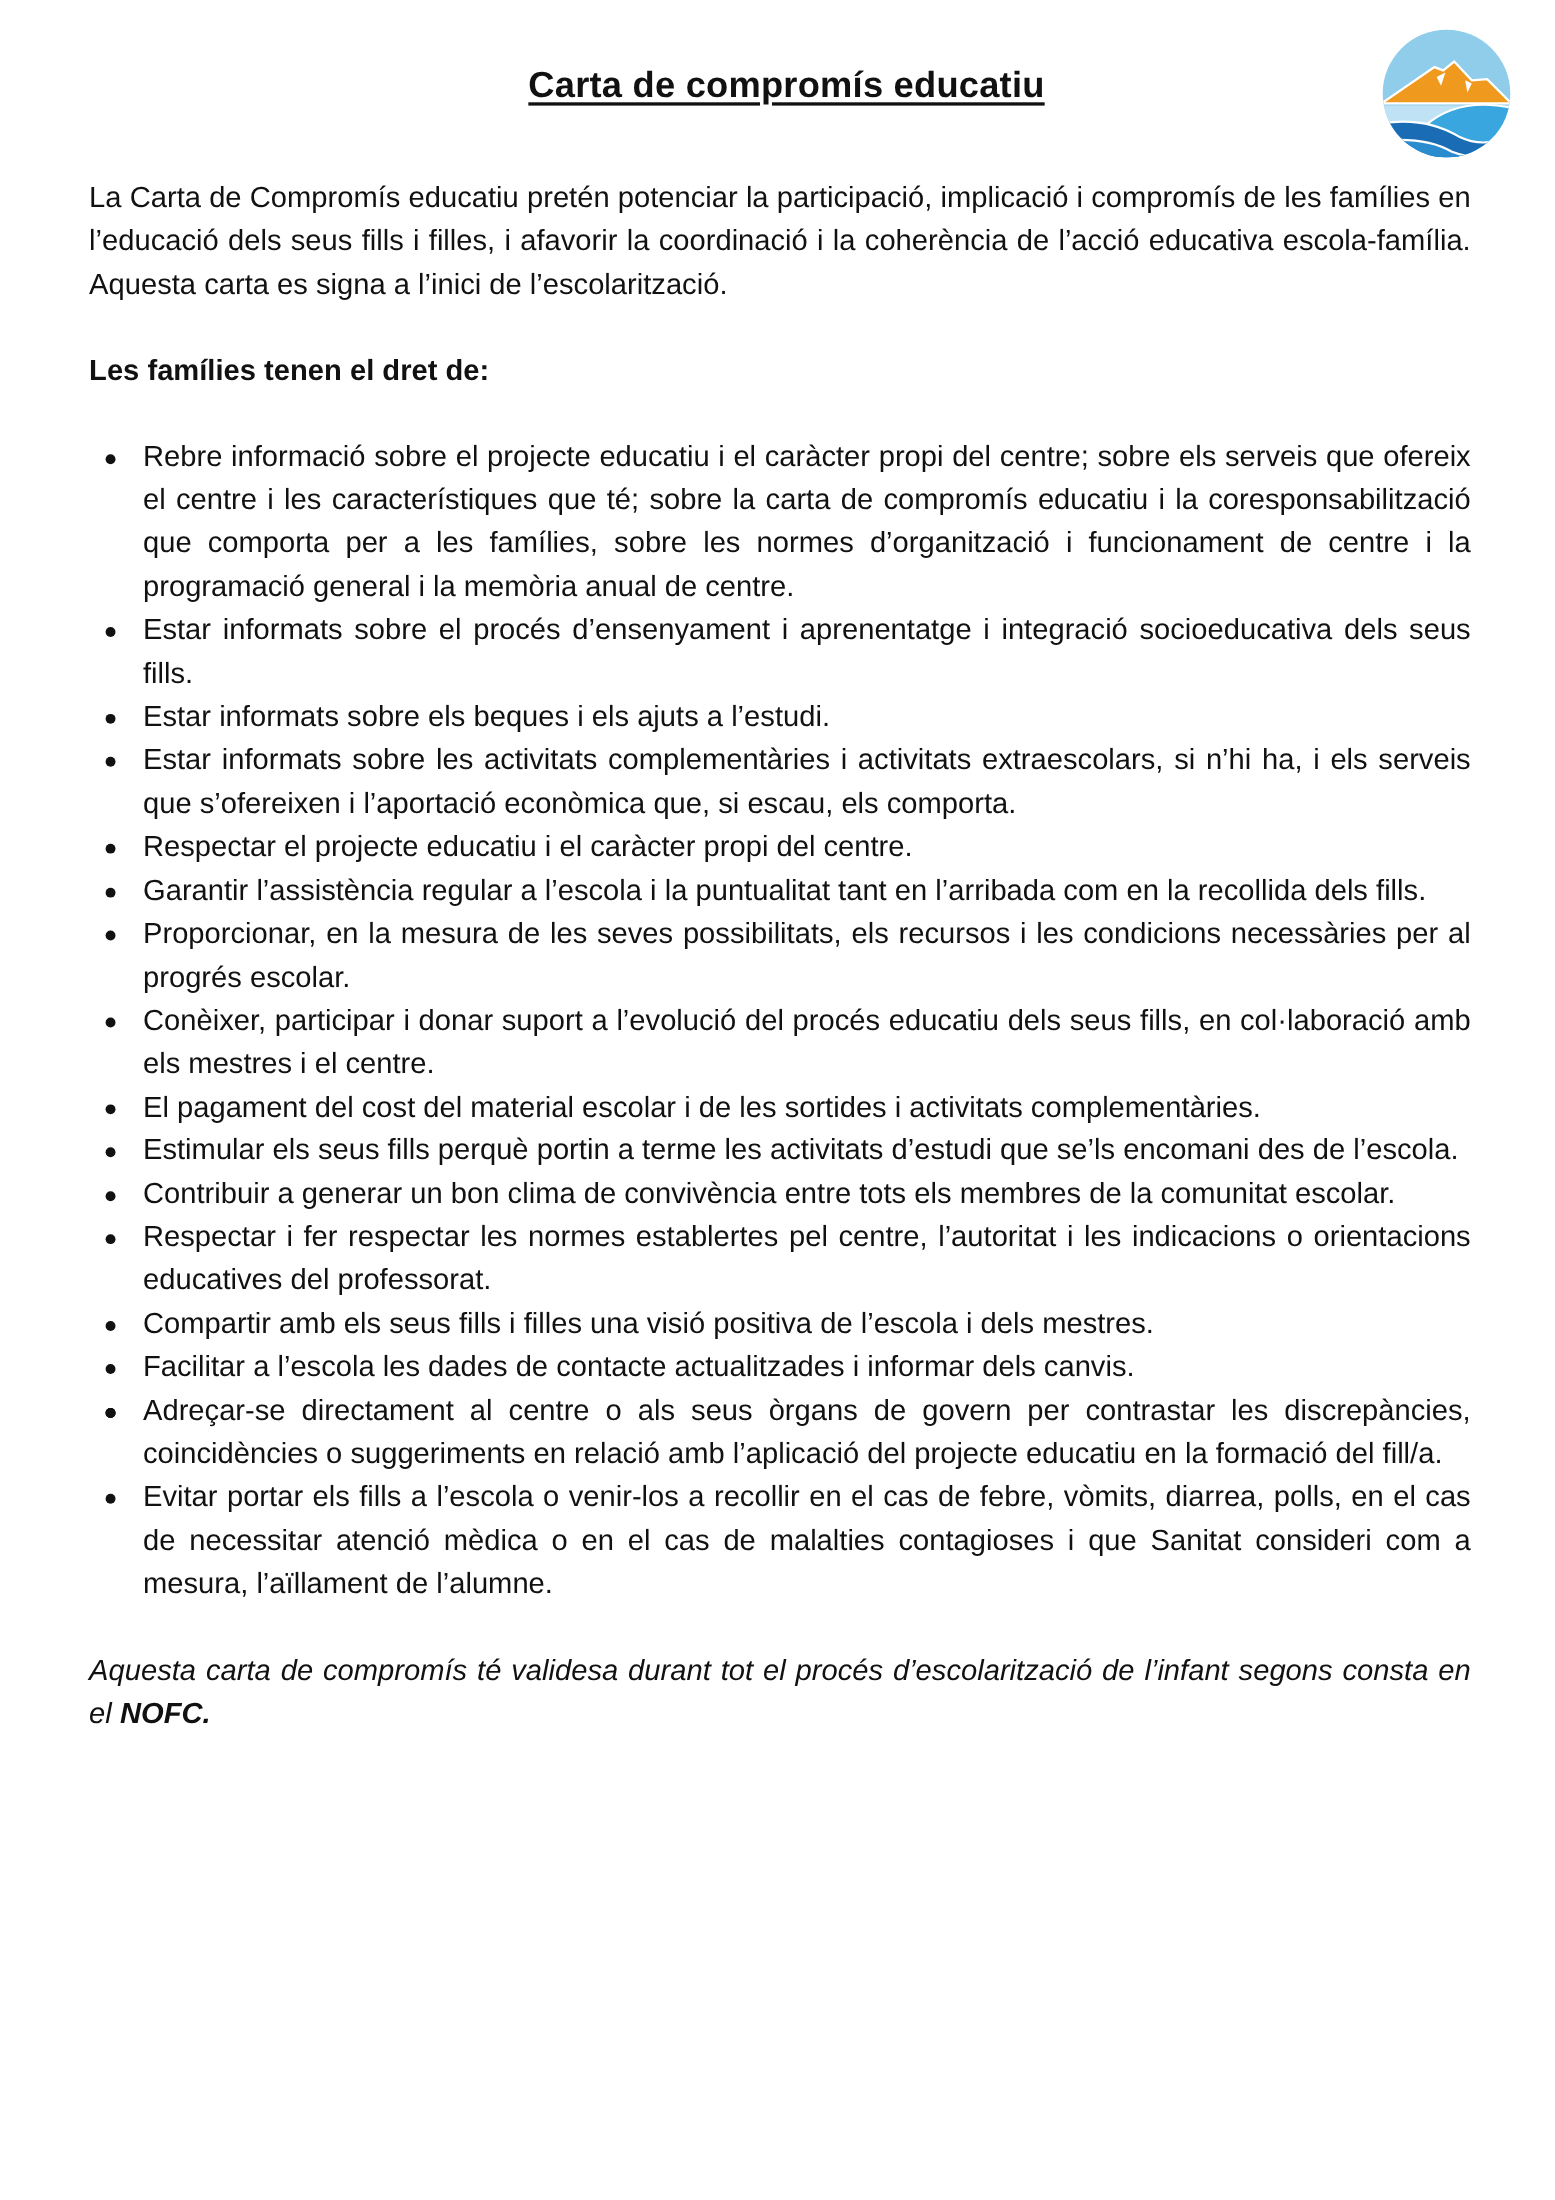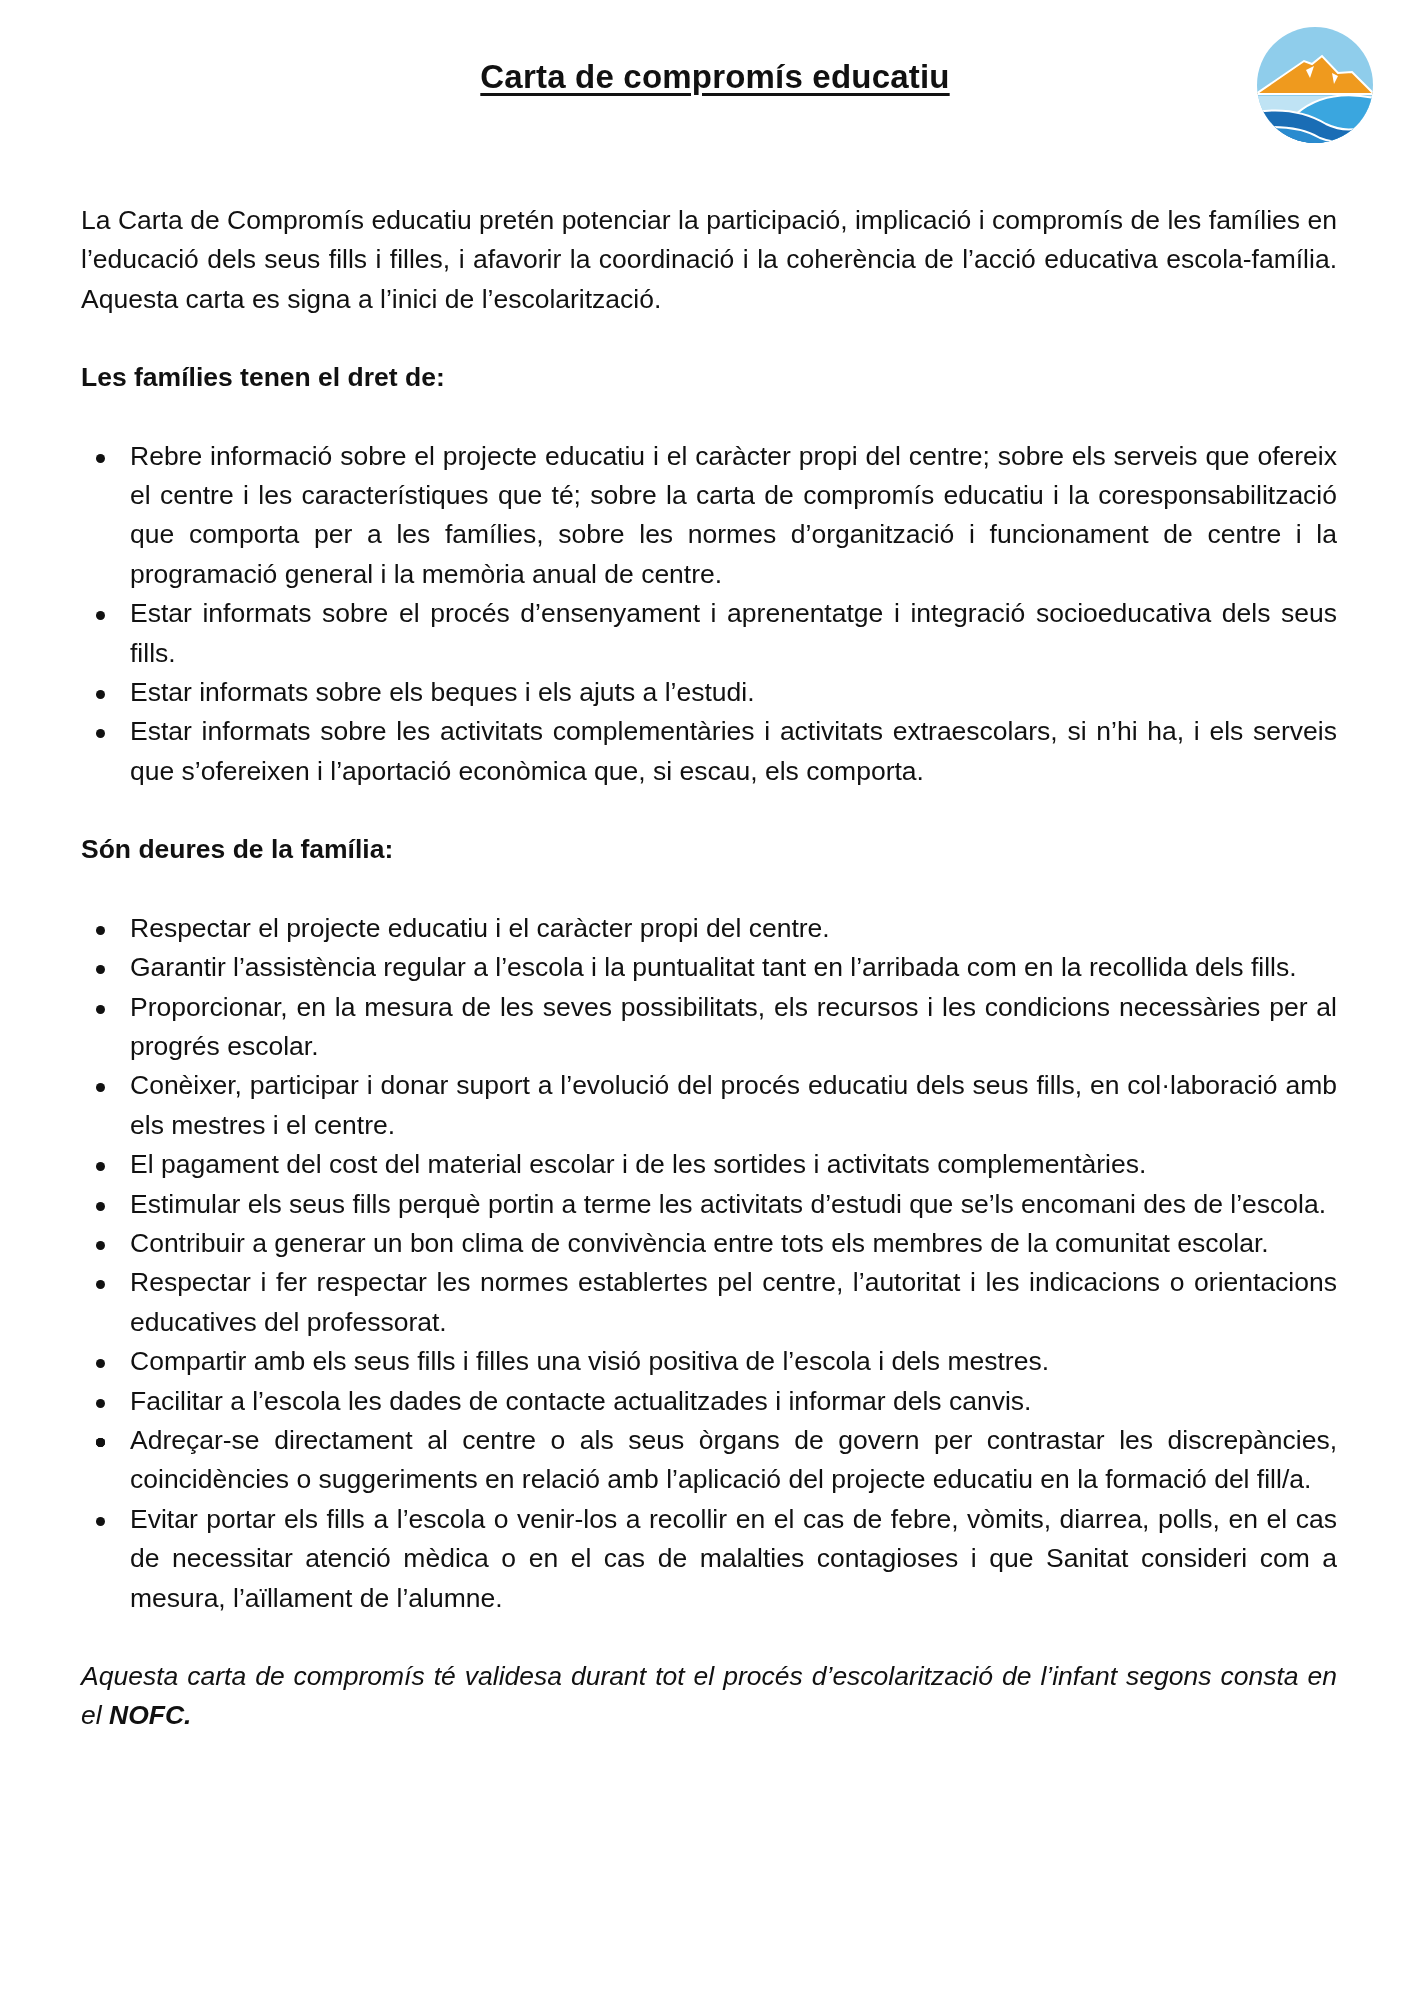--- a/index.html
+++ b/index.html
@@ -10,21 +10,21 @@
   }
   .page { position: absolute; left: 0; top: 0; width: 1414px; height: 2000px; }
   .title {
     position: absolute; left: 0; right: 0; top: 58px;
     text-align: center; font-weight: bold; font-size: 33px;
     text-decoration: underline; text-underline-offset: 5px; letter-spacing: 0.2px; padding-left: 16px;
   }
   .logo { position: absolute; left: 1256px; top: 26px; width: 118px; height: 118px; }
   .content {
     position: absolute; left: 81px; width: 1256px; top: 160px;
-    font-size: 26.5px; line-height: 39.4px; text-align: justify; margin-top: 41px;
+    font-size: 26.5px; line-height: 39.4px; text-align: justify;
   }
   .intro { margin: 0; }
   .heading { font-weight: bold; margin: 39px 0 39px 0; }
   ul { margin: 0; padding-left: 49px; list-style: none; }
   li { position: relative; margin: 0; }
   li .bullet {
     position: absolute; left: -34px; top: 17px; width: 9px; height: 9px;
     border-radius: 50%; background: #111;
   }
   .closing { margin-top: 39px; font-style: italic; }
@@ -60,21 +60,20 @@
     <p class="intro">La Carta de Compromís educatiu pretén potenciar la participació, implicació i compromís de les famílies en l’educació dels seus fills i filles, i afavorir la coordinació i la coherència de l’acció educativa escola-família. Aquesta carta es signa a l’inici de l’escolarització.</p>
 
     <div class="heading">Les famílies tenen el dret de:</div>
     <ul id="rights-list">
         <li><span class="bullet"></span><span>Rebre informació sobre el projecte educatiu i el caràcter propi del centre; sobre els serveis que ofereix el centre i les característiques que té; sobre la carta de compromís educatiu i la coresponsabilització que comporta per a les famílies, sobre les normes d’organització i funcionament de centre i la programació general i la memòria anual de centre.</span></li>
         <li><span class="bullet"></span><span>Estar informats sobre el procés d’ensenyament i aprenentatge i integració socioeducativa dels seus fills.</span></li>
         <li><span class="bullet"></span><span>Estar informats sobre els beques i els ajuts a l’estudi.</span></li>
         <li><span class="bullet"></span><span>Estar informats sobre les activitats complementàries i activitats extraescolars, si n’hi ha, i els serveis que s’ofereixen i l’aportació econòmica que, si escau, els comporta.</span></li>
       </ul>
 
-    <div class="heading">Són deures de la família:</div>
     <ul id="duties-list">
         <li><span class="bullet"></span><span>Respectar el projecte educatiu i el caràcter propi del centre.</span></li>
         <li><span class="bullet"></span><span>Garantir l’assistència regular a l’escola i la puntualitat tant en l’arribada com en la recollida dels fills.</span></li>
         <li><span class="bullet"></span><span>Proporcionar, en la mesura de les seves possibilitats, els recursos i les condicions necessàries per al progrés escolar.</span></li>
         <li><span class="bullet"></span><span>Conèixer, participar i donar suport a l’evolució del procés educatiu dels seus fills, en col·laboració amb els mestres i el centre.</span></li>
         <li><span class="bullet"></span><span>El pagament del cost del material escolar i de les sortides i activitats complementàries.</span></li>
         <li><span class="bullet"></span><span>Estimular els seus fills perquè portin a terme les activitats d’estudi que se’ls encomani des de l’escola.</span></li>
         <li><span class="bullet"></span><span>Contribuir a generar un bon clima de convivència entre tots els membres de la comunitat escolar.</span></li>
         <li><span class="bullet"></span><span>Respectar i fer respectar les normes establertes pel centre, l’autoritat i les indicacions o orientacions educatives del professorat.</span></li>
         <li><span class="bullet"></span><span>Compartir amb els seus fills i filles una visió positiva de l’escola i dels mestres.</span></li>

